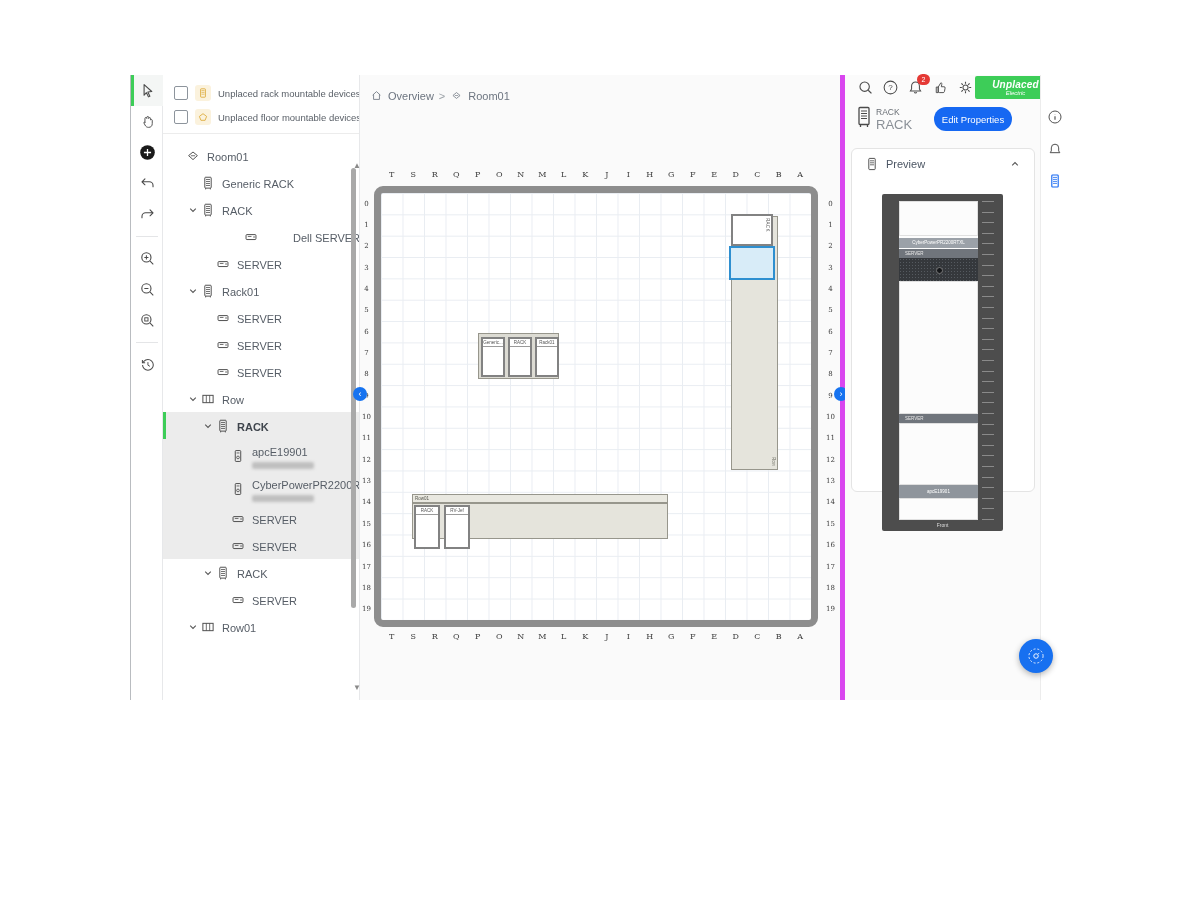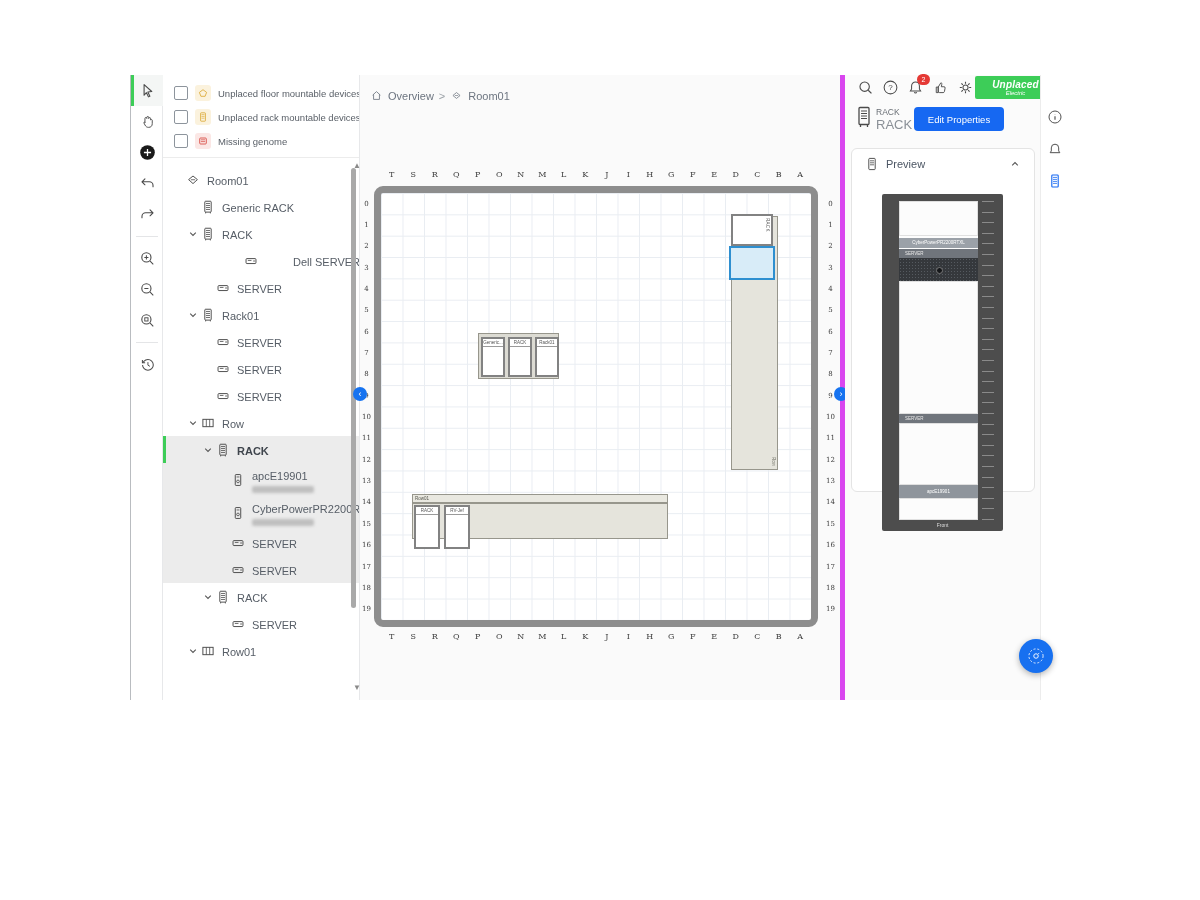--- a/index.html
+++ b/index.html
@@ -76,21 +76,21 @@
   .badge{position:absolute;top:-5px;right:-6px;min-width:11px;height:11px;border-radius:6px;background:#e53935;
          color:#fff;font-size:7px;display:flex;align-items:center;justify-content:center;padding:0 1px;}
   .avatar{width:14px;height:14px;border-radius:50%;background:#3dcd58;border:2px solid #e8f7ec;}
   .logo{left:975px;top:76px;width:81px;height:23px;background:#3dcd58;border-radius:2px;color:#fff;
         display:flex;flex-direction:column;align-items:center;justify-content:center;line-height:1;}
   .logo .l1{font-size:10px;font-weight:bold;font-style:italic;letter-spacing:.2px;}
   .logo .l2{font-size:6px;font-style:italic;}
   .insp-icon{left:856px;top:106px;}
   .insp-type{left:876px;top:107px;font-size:8.5px;color:#6a6f75;}
   .insp-name{left:876px;top:117px;font-size:13px;color:#8a9097;}
-  .editbtn{left:914px;top:107px;width:90px;height:24px;background:#1668f2;border-radius:4px;color:#fff;
+  .editbtn{left:934px;top:107px;width:78px;height:24px;background:#1668f2;border-radius:12px;color:#fff;
            font-size:9.5px;display:flex;align-items:center;justify-content:center;cursor:pointer;}
   .card{left:851px;top:148px;width:184px;height:344px;background:#fff;border:1px solid #e4e4e4;border-radius:6px;box-sizing:border-box;}
   .cardhead{position:absolute;left:0;top:0;width:100%;height:30px;display:flex;align-items:center;}
   .cardhead .ticon{margin-left:12px;}
   .cardtitle{font-size:11px;color:#4b5563;}
   .cardchev{position:absolute;right:12px;top:8px;width:14px;height:14px;cursor:pointer;}
 
   
   .prack{position:absolute;left:30px;top:45px;width:121px;height:337px;background:#4d4d4d;border-radius:2px;}
   .pinner{position:absolute;left:17px;top:7px;width:79px;height:319px;background:#fdfdfd;}
@@ -192,44 +192,34 @@
         </span>
       </div>
     </div>
 
   <div class="abs sidebar">
     <div class="filters" id="filters">
         <div class="frow">
           <span class="cb"></span>
           <span class="ftile yellow">
             <svg viewBox="0 0 20 20">
-              <path d="M10 4.5l6 4.5-2.5 6.5h-7L4 9z" fill="none" stroke="#d8a227" stroke-width="1.3"></path>
-            </svg>
-          </span>
-          <span class="flabel">Unplaced floor mountable devices</span>
+              <rect x="6" y="3" width="8" height="14" rx="1" fill="none" stroke="#d8a227" stroke-width="1.3"></rect>
+              <path d="M7.5 6h5M7.5 9h5M7.5 12h5" stroke="#d8a227" stroke-width="1"></path>
+            </svg>
+          </span>
+          <span class="flabel">Unplaced rack mountable devices</span>
         </div>
         <div class="frow">
           <span class="cb"></span>
           <span class="ftile yellow">
             <svg viewBox="0 0 20 20">
-              <rect x="6" y="3" width="8" height="14" rx="1" fill="none" stroke="#d8a227" stroke-width="1.3"></rect>
-              <path d="M7.5 6h5M7.5 9h5M7.5 12h5" stroke="#d8a227" stroke-width="1"></path>
-            </svg>
-          </span>
-          <span class="flabel">Unplaced rack mountable devices</span>
-        </div>
-        <div class="frow">
-          <span class="cb"></span>
-          <span class="ftile red">
-            <svg viewBox="0 0 20 20">
-              <rect x="4.5" y="5" width="11" height="10" rx="1.5" fill="none" stroke="#d3382f" stroke-width="1.3"></rect>
-              <path d="M6.5 8h7M6.5 11h7" stroke="#d3382f" stroke-width="1.1"></path>
-            </svg>
-          </span>
-          <span class="flabel">Missing genome</span>
+              <path d="M10 4.5l6 4.5-2.5 6.5h-7L4 9z" fill="none" stroke="#d8a227" stroke-width="1.3"></path>
+            </svg>
+          </span>
+          <span class="flabel">Unplaced floor mountable devices</span>
         </div>
       </div>
     <div class="tree" id="tree">
         <div class="trow" style="padding-left: 8px;">
           <span class="tchev"></span>
           <span class="ticon">
             <svg viewBox="0 0 20 20">
               <path d="M10 5l5.5 4.5L10 14.5 4.5 9.5z" fill="none" stroke="#4a4a4a" stroke-width="1.2"></path>
               <path d="M7.4 9.7h5.2" stroke="#4a4a4a" stroke-width="1"></path>
             </svg>

